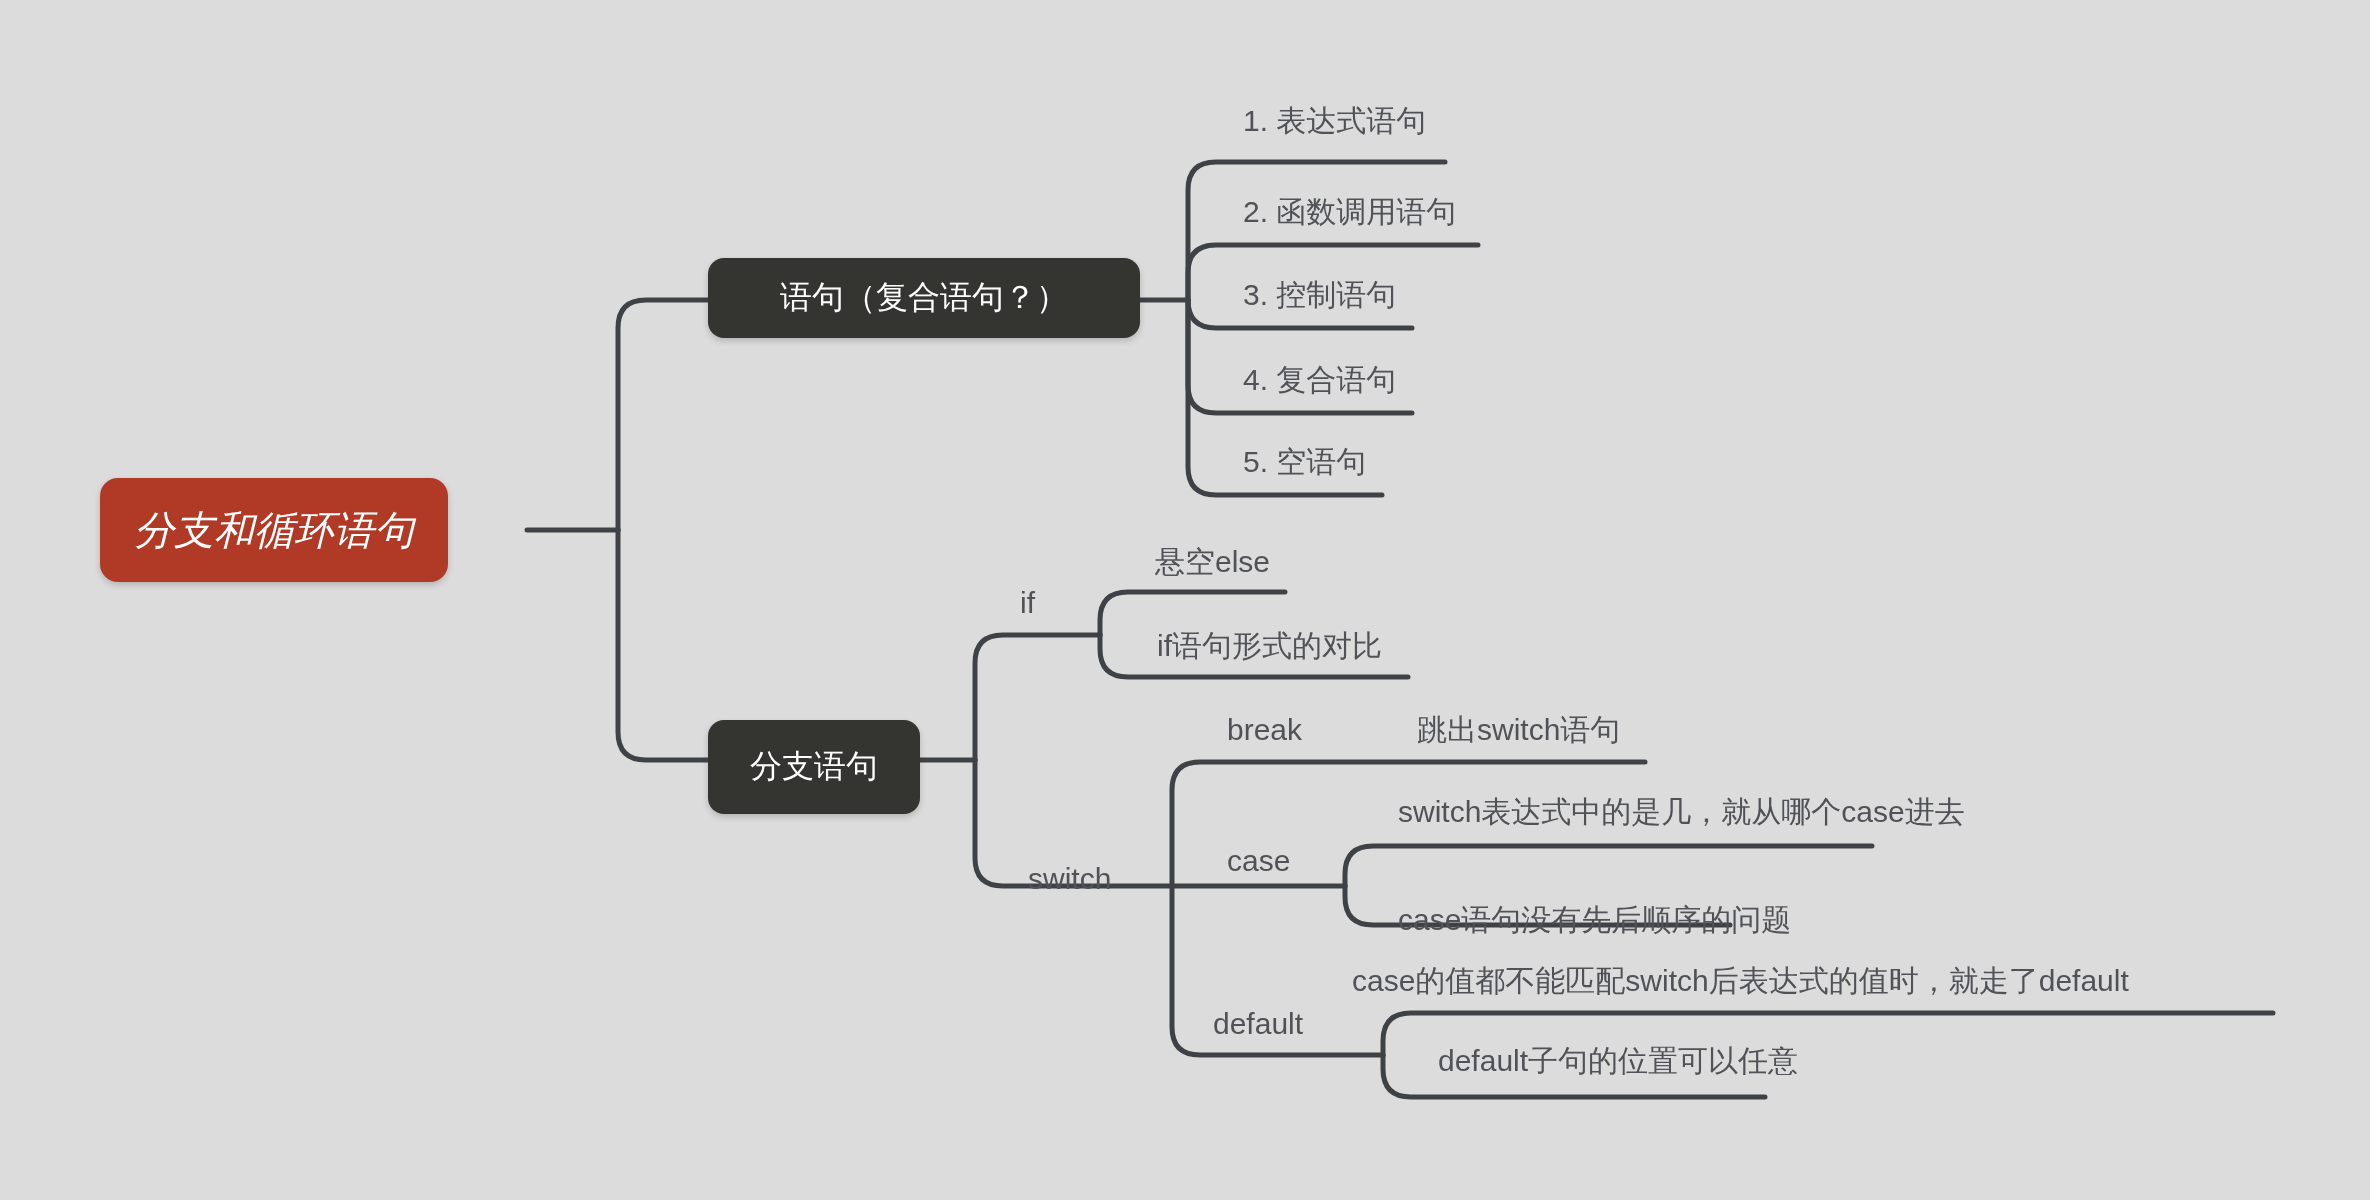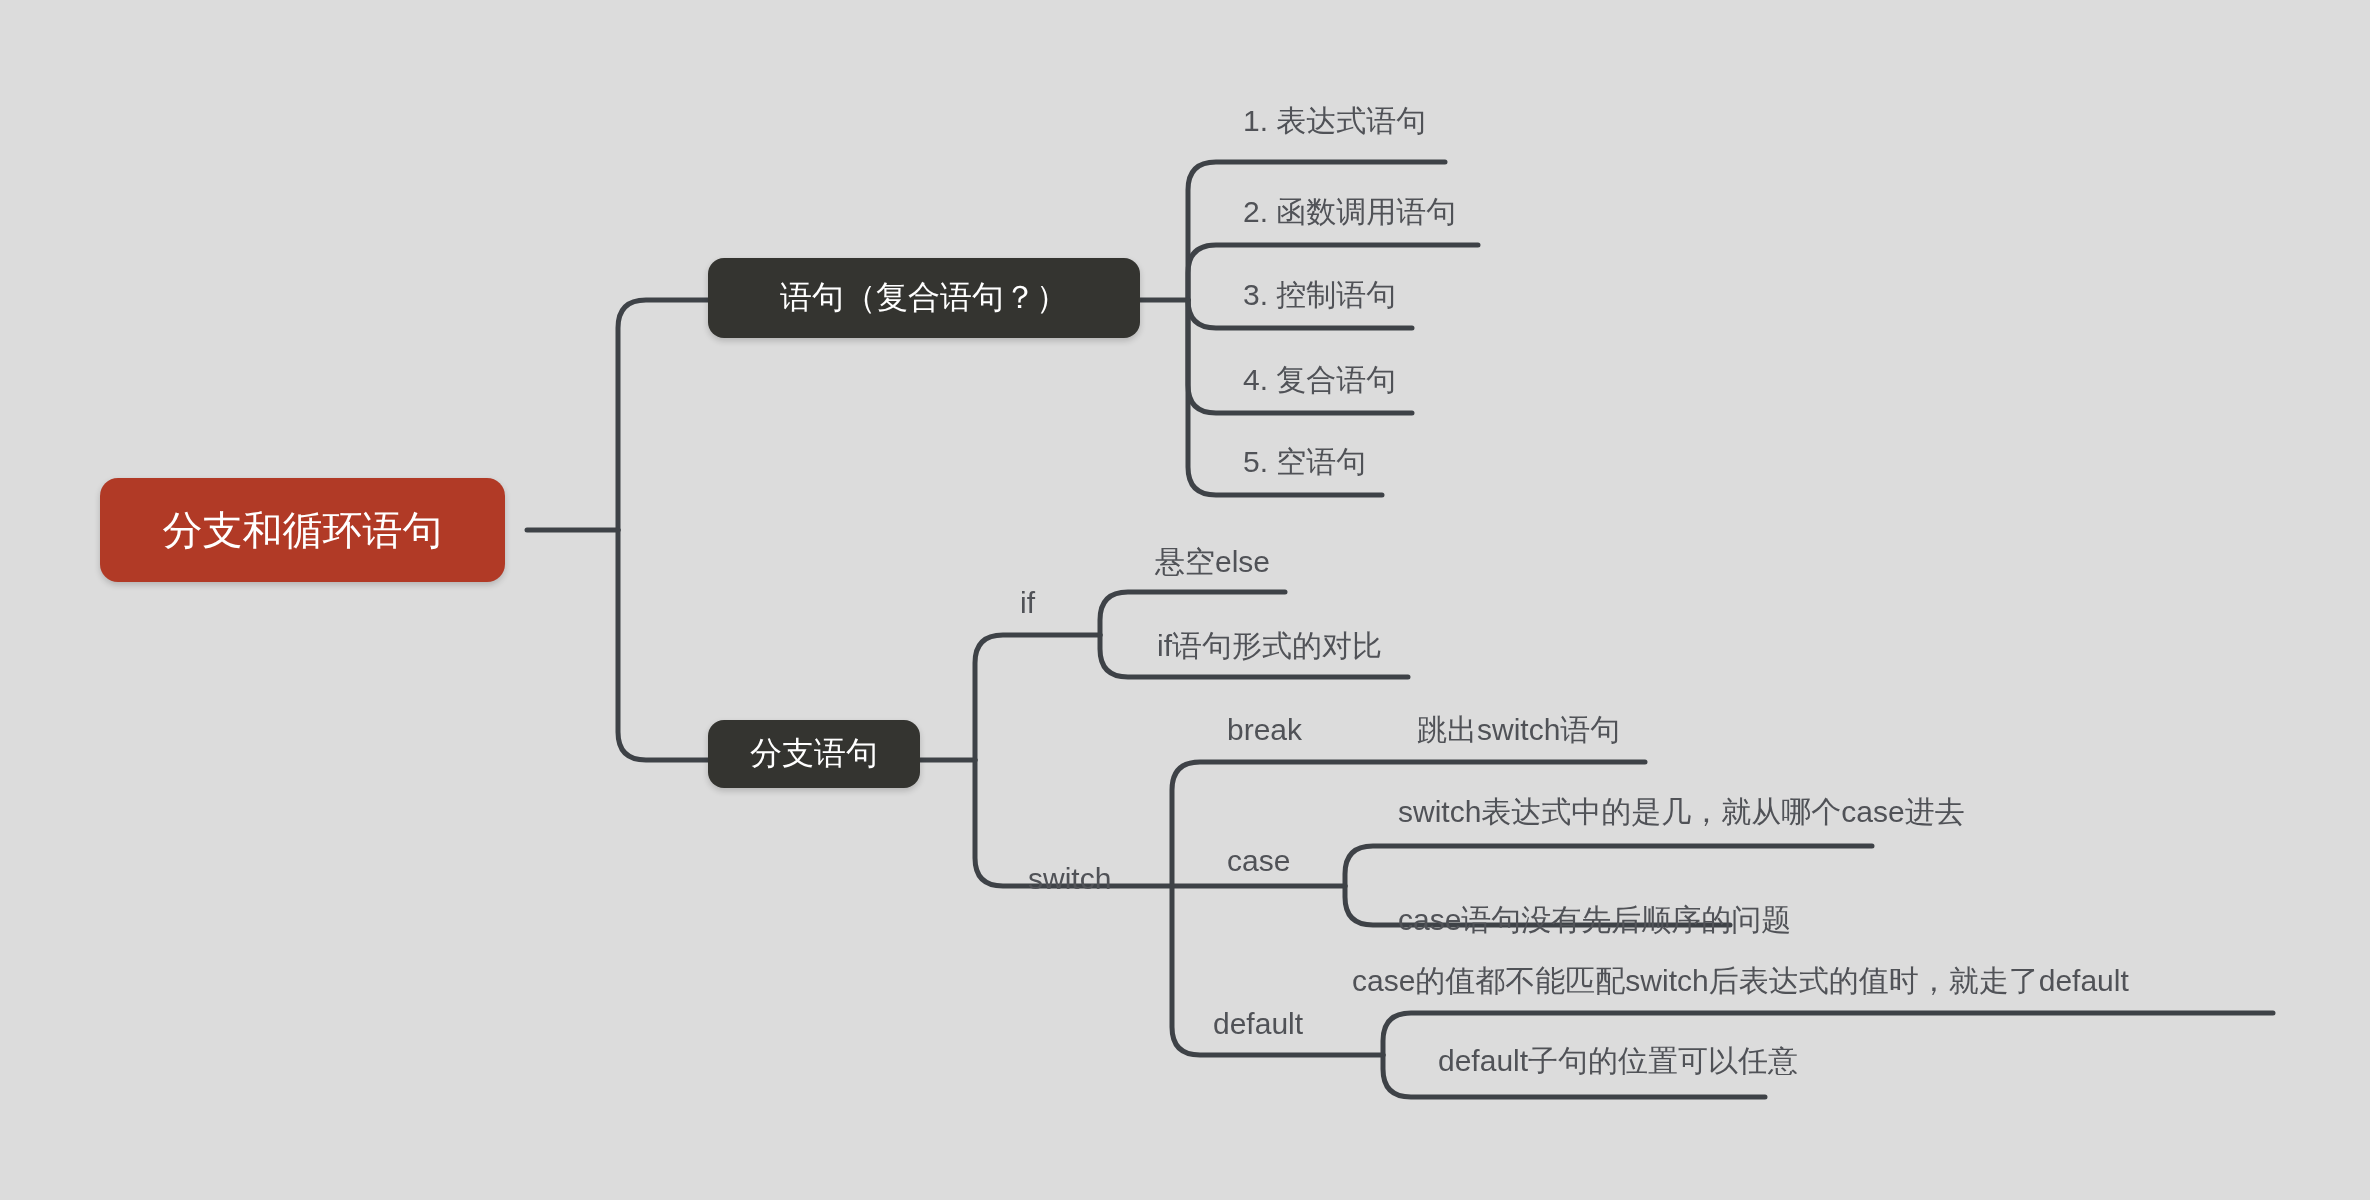--- a/index.html
+++ b/index.html
@@ -34,31 +34,32 @@
   .node{
     position:absolute;
     display:flex;align-items:center;justify-content:center;
     background:var(--topic-fill);
     color:var(--node-text);
     white-space:nowrap;
     box-shadow:0 3px 6px rgba(0,0,0,0.18);
     cursor:pointer;
   }
   .node.root{
-    left:100px;top:478px;width:405px;height:104px;
+    left:100px;top:478px;width:348px;height:104px;
     border-radius:18px;
     background:var(--root-fill);
     font-size:40px;
+    font-style:italic;
   }
   .node.topic-statement{
     left:708px;top:258px;width:432px;height:80px;
     border-radius:16px;font-size:32px;
   }
   .node.topic-branch{
-    left:708px;top:720px;width:212px;height:68px;
+    left:708px;top:720px;width:212px;height:94px;
     border-radius:16px;font-size:32px;
   }
   .label{
     position:absolute;
     color:var(--label);
     font-size:30px;
     line-height:42px;
     height:42px;
     white-space:nowrap;
     cursor:pointer;

